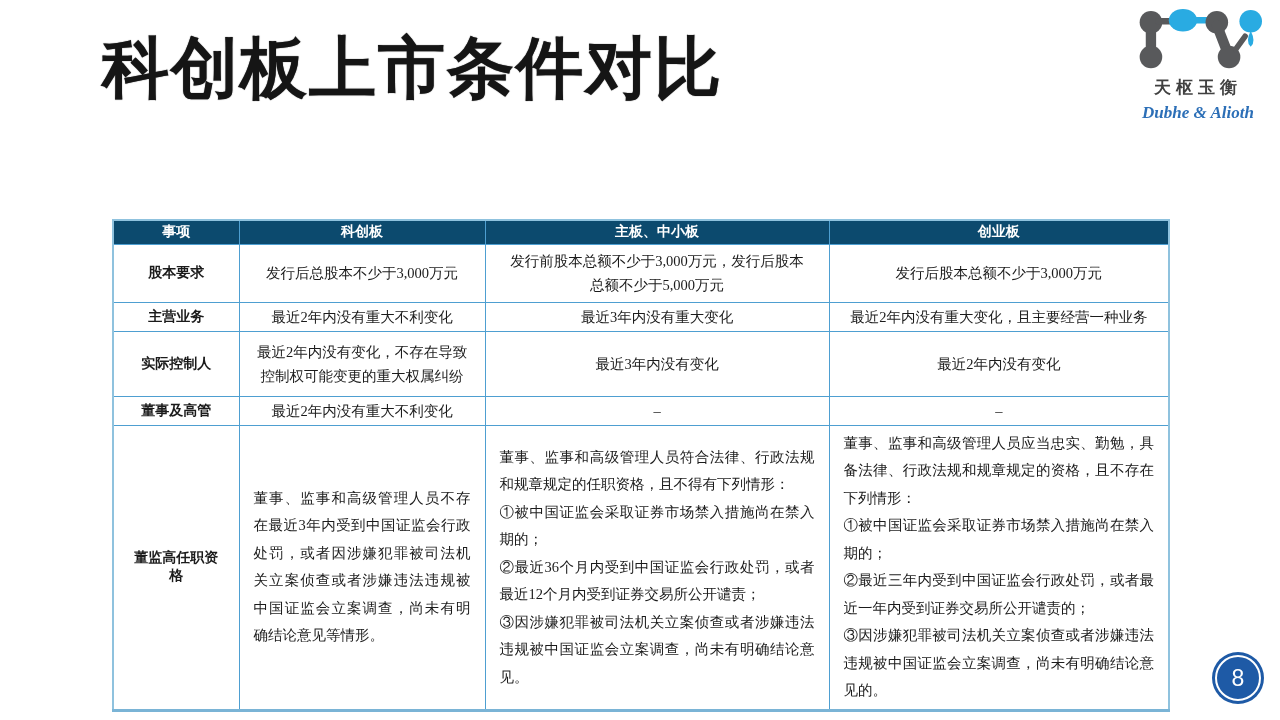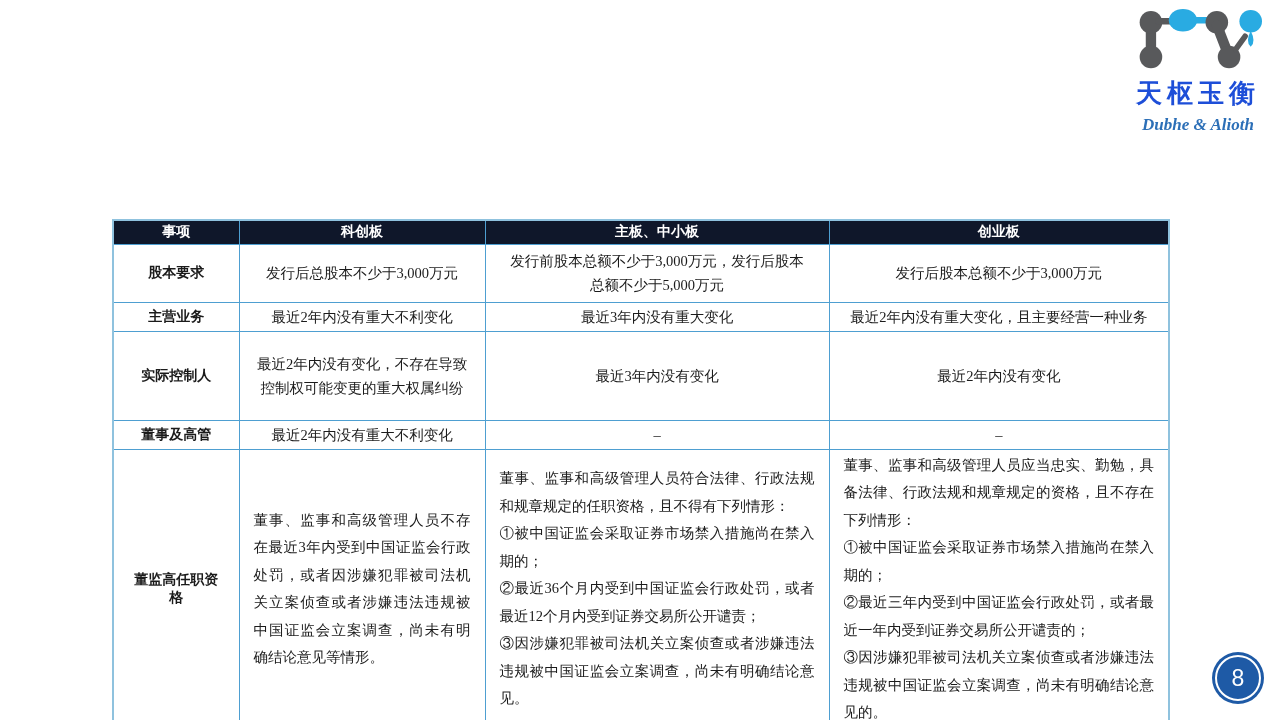--- a/index.html
+++ b/index.html
@@ -10,31 +10,31 @@
   .title{position:absolute;left:102px;top:30px;font-size:67px;line-height:77px;
          font-weight:bold;color:#151515;letter-spacing:2px;
          font-family:"Liberation Serif","DejaVu Serif",serif;
          text-shadow:0 0 1px #333;}
   .title .line{display:block;white-space:nowrap;}
 
   
   .logo{position:absolute;top:8px;right:14px;width:136px;text-align:center;}
   .logo-mark{display:block;margin:0 auto 2px auto;}
   .logo-cn{font-family:"Liberation Sans","DejaVu Sans",sans-serif;font-weight:bold;
-           font-size:26px;letter-spacing:5px;color:#1d4ed8;white-space:nowrap;}
+           font-size:17px;letter-spacing:5px;color:#404040;white-space:nowrap;}
   .logo-en{font-family:"Liberation Serif","DejaVu Serif",serif;font-style:italic;
            font-weight:bold;font-size:17px;color:#2C6FB7;margin-top:4px;white-space:nowrap;}
 
   
   table.cmp{position:absolute;left:112px;top:219px;width:1056px;height:493px;
             border-collapse:collapse;table-layout:fixed;
             border:2px solid #8FC2DE;border-bottom:3px solid #7AB4D6;}
   table.cmp td,table.cmp th{border:1px solid #4E9FD1;vertical-align:middle;
             padding:2px 14px;color:#1b1b1b;}
-  table.cmp th{background:#0f172a;color:#ffffff;font-weight:bold;font-size:14px;
+  table.cmp th{background:#0c4a6e;color:#ffffff;font-weight:bold;font-size:14px;
             font-family:"Liberation Sans","DejaVu Sans",sans-serif;padding:2px 4px;}
   td.rowlabel{font-family:"Liberation Sans","DejaVu Sans",sans-serif;font-weight:bold;
             font-size:14px;text-align:center;color:#000;}
   td.c{font-size:14.5px;text-align:center;line-height:24px;}
   td.big{font-size:14.5px;text-align:justify;line-height:27.5px;white-space:pre-line;
             padding:6px 10px;}
   tr.h-header{height:24px;} tr.h-capital{height:58px;} tr.h-public{height:25px;}
   tr.h-business{height:25px;} tr.h-controller{height:54px;} tr.h-directors{height:25px;}
   tr.h-core{height:27px;}
 
@@ -44,20 +44,21 @@
   .page-bubble .ring{position:absolute;inset:3px;border:2px solid #ffffff;border-radius:50%;}
   .page-bubble .num{position:relative;color:#ffffff;font-size:23px;
             font-family:"Liberation Sans","DejaVu Sans",sans-serif;}
 </style>
 </head>
 <body>
 
 <div class="slide">
 
   <div class="title">
+    <span class="line">科创板上市条件对比</span>
   </div>
 
   <div class="logo">
     <svg class="logo-mark" width="128" height="66" viewBox="0 0 136 70">
 
       <path d="M18 16 L18 50" stroke="#58595B" stroke-width="11" stroke-linecap="round" fill="none"></path>
       <circle cx="18" cy="15" r="12" fill="#58595B"></circle>
       <circle cx="18" cy="52" r="12" fill="#58595B"></circle>
 
       <path d="M26 14 L38 14" stroke="#58595B" stroke-width="7" stroke-linecap="round" fill="none"></path>
@@ -96,21 +97,21 @@
       <td class="c">发行后股本总额不少于3,000万元</td>
     </tr>
     <tr class="h-business">
       <td class="rowlabel">主营业务</td>
       <td class="c">最近2年内没有重大不利变化</td>
       <td class="c">最近3年内没有重大变化</td>
       <td class="c">最近2年内没有重大变化，且主要经营一种业务</td>
     </tr>
     <tr class="h-controller">
       <td class="rowlabel">实际控制人</td>
-      <td class="c" style="padding:20px 16px">最近2年内没有变化，不存在导致控制权可能变更的重大权属纠纷</td>
+      <td class="c" style="padding:8px 16px">最近2年内没有变化，不存在导致控制权可能变更的重大权属纠纷</td>
       <td class="c">最近3年内没有变化</td>
       <td class="c">最近2年内没有变化</td>
     </tr>
     <tr class="h-core">
       <td class="rowlabel">董事及高管</td>
       <td class="c">最近2年内没有重大不利变化</td>
       <td class="c">–</td>
       <td class="c">–</td>
     </tr>
     <tr>

